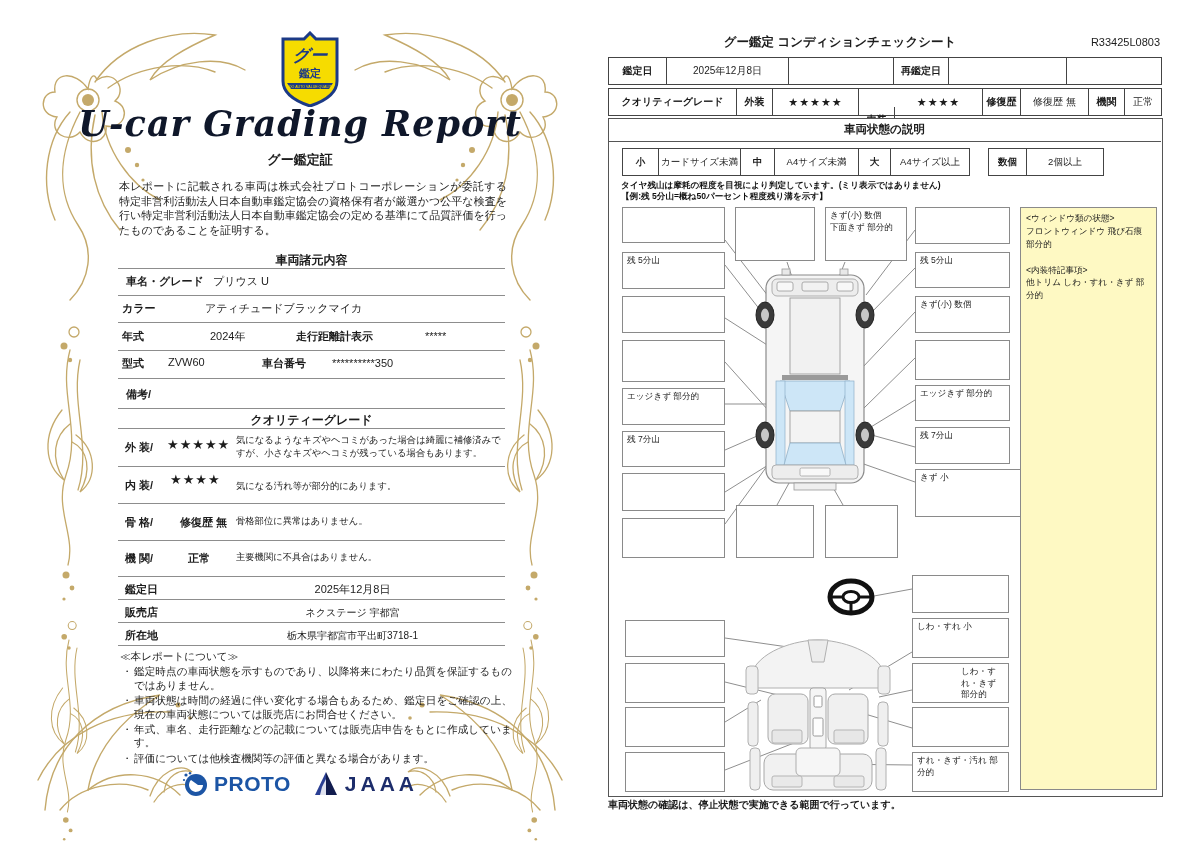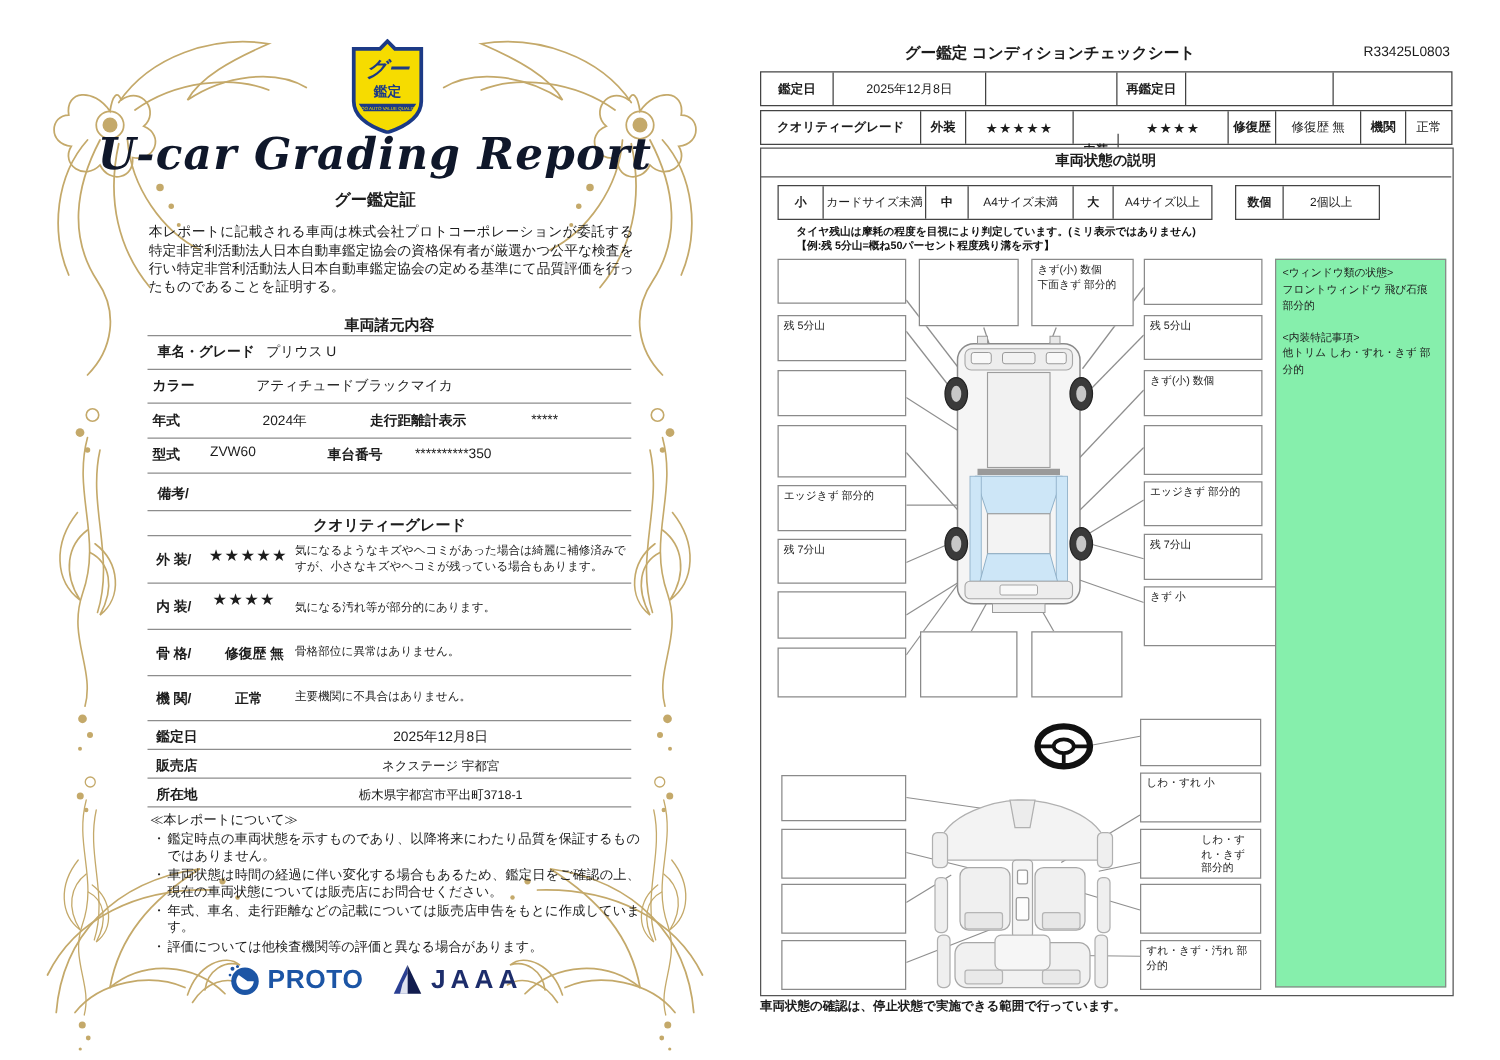--- a/index.html
+++ b/index.html
@@ -43,24 +43,24 @@
   .grid-table{display:flex;border:1px solid #444;background:#fff;}
   .grid-table .cell{border-right:1px solid #444;display:flex;align-items:center;justify-content:center;
       font-size:10px;box-sizing:border-box;height:100%;}
   .grid-table .cell:last-child{border-right:none;}
   .cell.star{font-size:11px;letter-spacing:1px;}
   #bigbox{left:608px;top:118px;width:553px;height:677px;border:1px solid #555;background:#fff;}
   #bigbox-header{left:608px;top:118px;width:553px;height:23px;line-height:23px;border-bottom:1px solid #555;
       text-align:center;font-weight:bold;font-size:11.5px;}
   .legend{height:26px;}
   .legend .cell{font-size:9.5px;}
-  .tire-note{left:621px;width:400px;font-size:8.6px;font-weight:600;color:#111;margin-left:16px;}
+  .tire-note{left:621px;width:400px;font-size:8.6px;font-weight:600;color:#111;}
   .bx{position:absolute;border:1px solid #8a8a8a;background:#fff;font-size:8.6px;line-height:1.35;
       padding:2px 4px;white-space:pre-line;box-sizing:border-box;color:#222;}
-  #side-note{left:1020px;top:207px;width:137px;height:583px;border:1px solid #8a8a8a;background:#86efac;
+  #side-note{left:1020px;top:207px;width:137px;height:583px;border:1px solid #8a8a8a;background:#fef9c3;
       font-size:8.6px;line-height:1.5;padding:4px 5px;white-space:pre-line;box-sizing:border-box;}
   #rp-footer{left:608px;top:798px;width:553px;font-size:10px;font-weight:600;}
 </style>
 </head>
 <body>
 
 <div id="stage">
 
   <div class="abs" style="left:0;top:0;width:600px;height:848px;">
 

